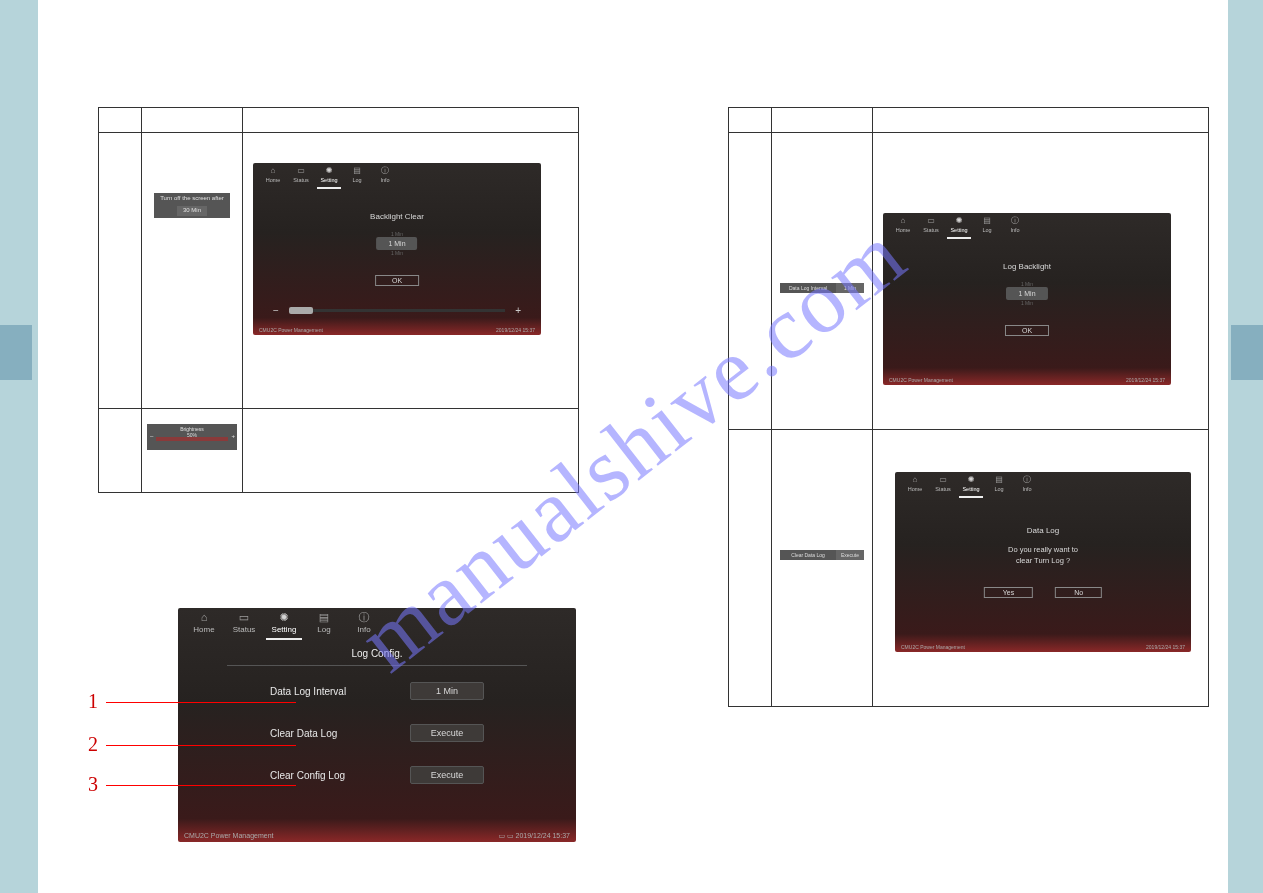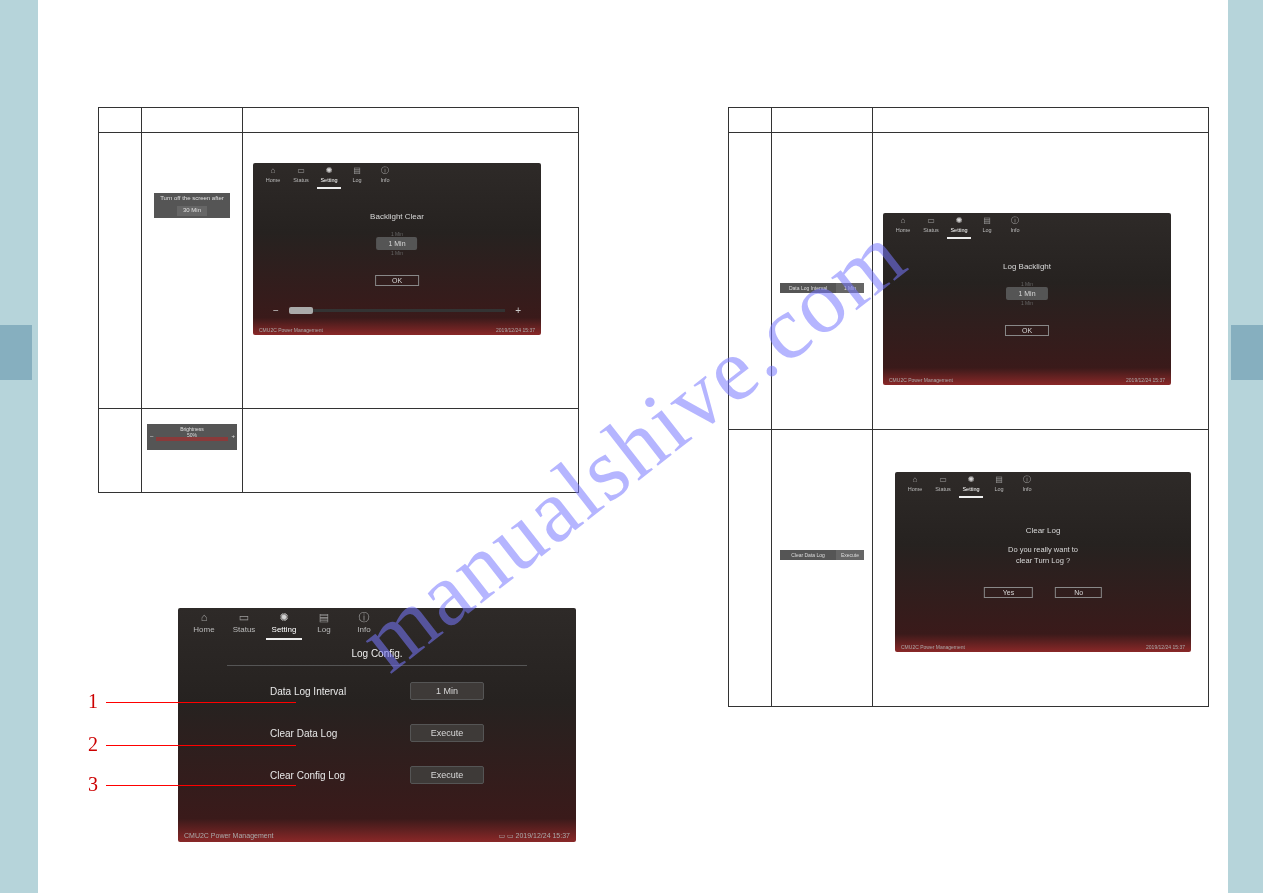--- a/index.html
+++ b/index.html
@@ -501,21 +501,21 @@
       <td class="colC">
         <div class="panel panel-inset2">
           <div class="nav">
             <div class="nav-item"><span class="nav-icon">⌂</span><span>Home</span></div>
             <div class="nav-item"><span class="nav-icon">▭</span><span>Status</span></div>
             <div class="nav-item active"><span class="nav-icon">✺</span><span>Setting</span></div>
             <div class="nav-item"><span class="nav-icon">▤</span><span>Log</span></div>
             <div class="nav-item"><span class="nav-icon">ⓘ</span><span>Info</span></div>
           </div>
           <div class="dialog">
-            <div class="dlg-title">Clear Log</div>
+            <div class="dlg-title">Data Log</div>
             <div class="msg">
               <span>Do you really want to</span><br>
               <span>clear Turn Log ?</span>
             </div>
             <div class="btn">Yes</div>
             <div class="btn">No</div>
           </div>
           <div class="footer">
             <span>CMU2C Power Management</span>
             <span>2019/12/24 15:37</span>

